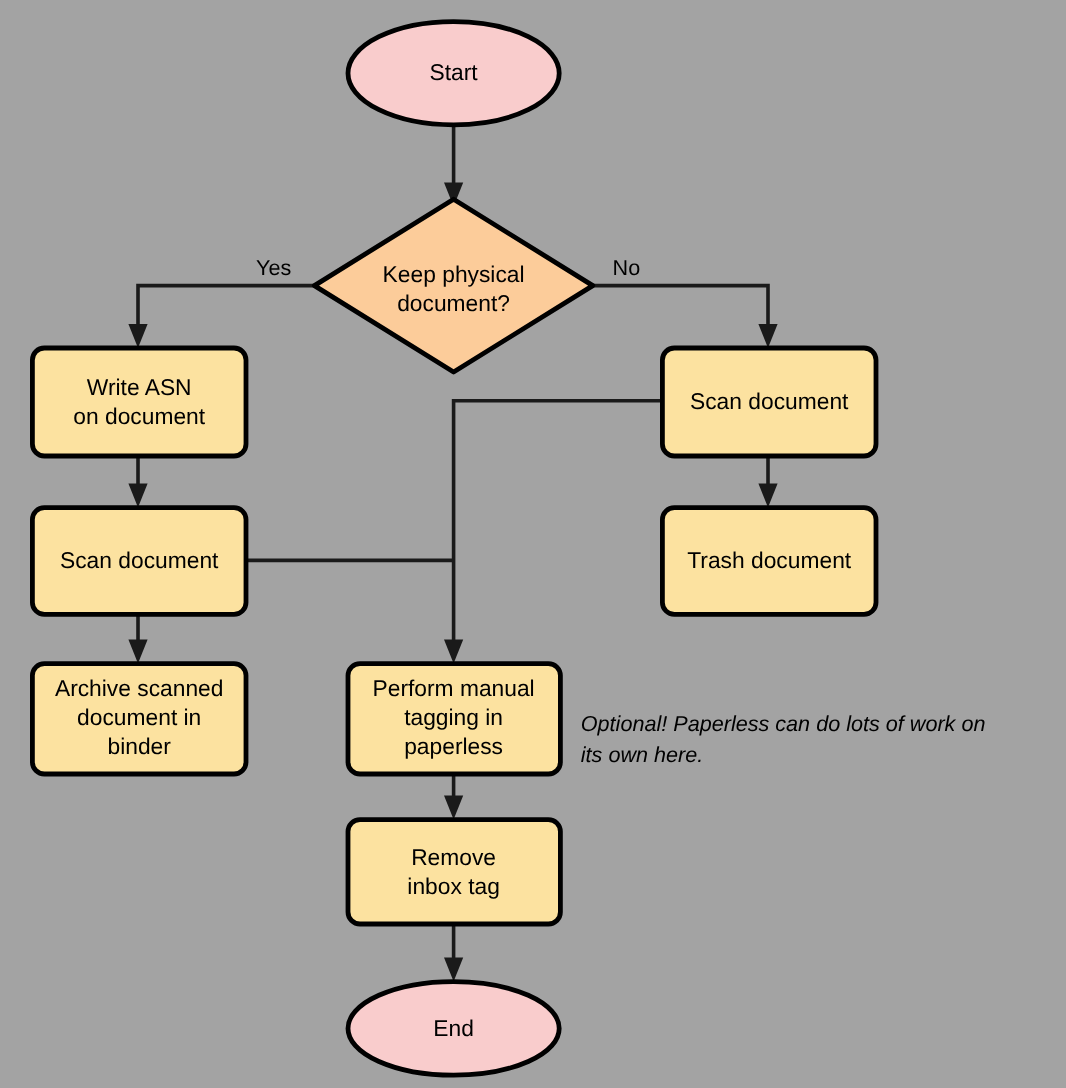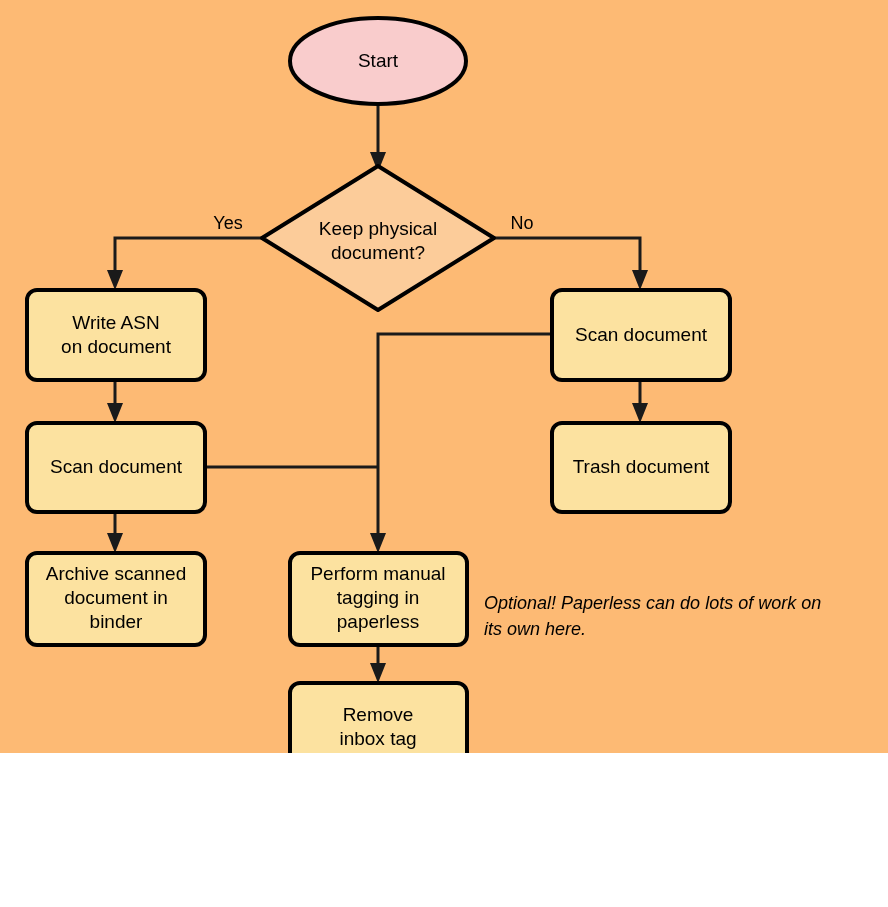--- a/index.html
+++ b/index.html
@@ -8,22 +8,22 @@
     padding: 0;
     background: #ffffff;
   }
   body {
     font-family: "Liberation Sans", sans-serif;
     -webkit-font-smoothing: antialiased;
   }
   #canvas {
     position: relative;
     width: 888px;
-    height: 753px;
-    background: #fdba74;
+    height: 907px;
+    background: #a3a3a3;
     overflow: hidden;
   }
   #flow-svg {
     position: absolute;
     top: 0;
     left: 0;
     width: 888px;
     height: 907px;
     display: block;
   }

